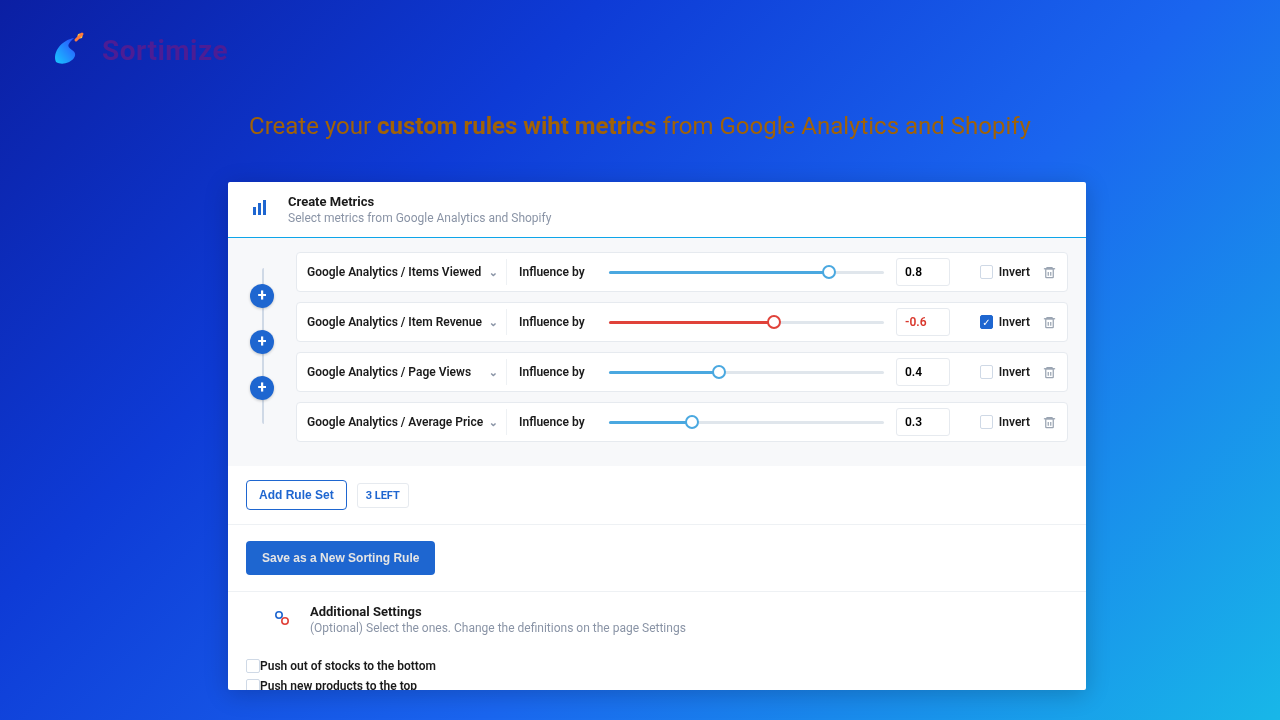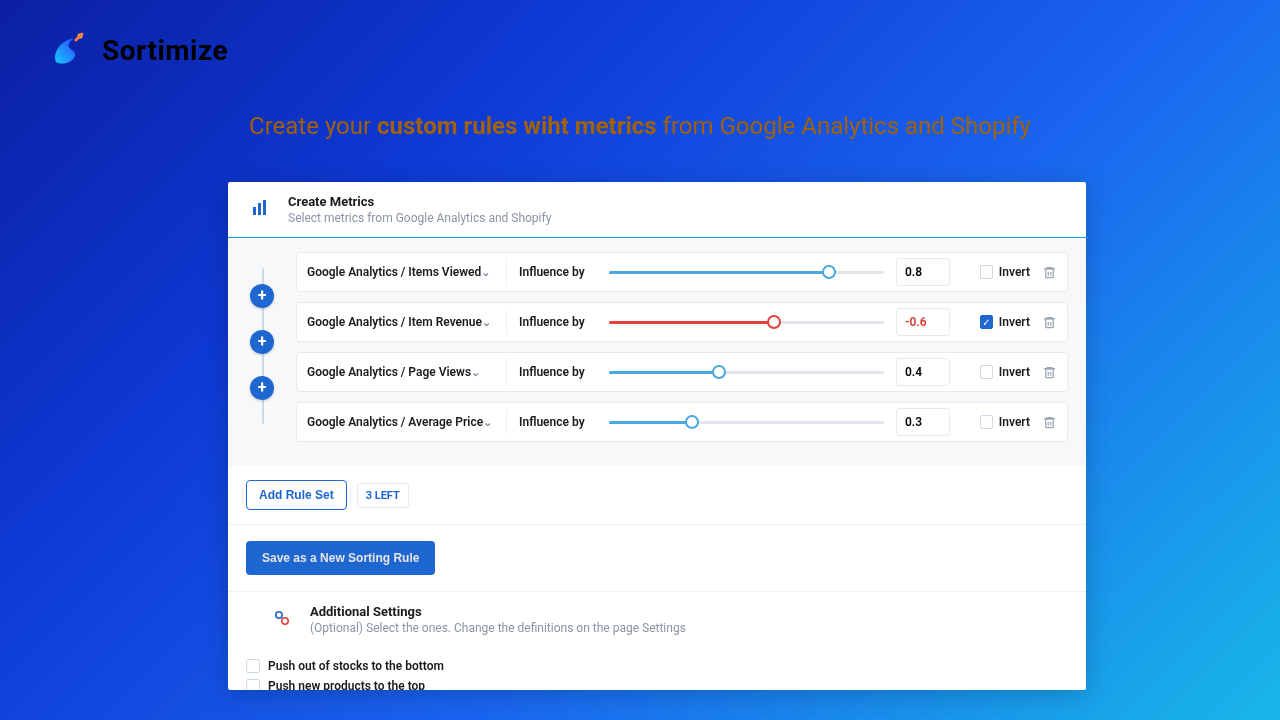--- a/index.html
+++ b/index.html
@@ -8,21 +8,21 @@
     background: linear-gradient(135deg, #0b1fa3 0%, #0e3bd6 30%, #1a65ef 60%, #18b7e8 100%);
     font-family: -apple-system, BlinkMacSystemFont, "Segoe UI", Roboto, sans-serif;
     overflow: hidden;
     position: relative;
   }
   .logo {
     position: absolute; top: 28px; left: 48px;
     display: flex; align-items: center; gap: 10px;
   }
   .logo-mark { width: 44px; height: 44px; position: relative; }
-  .logo-text { color: #000000; font-size: 28px; font-weight: 700; letter-spacing: 0.5px; text-align: right; }
+  .logo-text { color: #4c1d95; font-size: 28px; font-weight: 700; letter-spacing: 0.5px; text-align: right; }
   .headline {
     position: absolute; top: 112px; left: 0; right: 0;
     text-align: center; color: #a16207; font-size: 24px; font-weight: 400;
   }
   .headline b { font-weight: 700; }
   .panel {
     position: absolute; top: 182px; left: 228px; width: 858px; height: 508px;
     background: #fff; border-radius: 2px; overflow: hidden;
     box-shadow: 0 4px 24px rgba(0,0,0,.2);
   }
@@ -43,21 +43,21 @@
   }
   .rule-connector { position:absolute; left:34px; top:30px; width:30px; height:156px; border-left: 2px solid #cfd9e6; border-radius: 2px;}
   .rule-list { margin-left: 54px; }
   .rule-row {
     display:flex; align-items:center; gap:12px;
     background:#fff; border:1px solid #e6eaef; border-radius:4px;
     padding:6px 10px; margin-bottom:10px; height:40px;
   }
   .metric-select {
     width:200px; font-size:12px; color:#1a1a1a; font-weight:600;
-    display:flex; justify-content:flex-start; align-items:center;
+    display:flex; justify-content:space-between; align-items:center;
     border-right: 1px solid #eef1f4; padding-right:8px; height:100%;
   }
   .chev { color:#8a94a6; font-size:11px; }
   .influence-lbl { font-size:12px; font-weight:600; color:#1a1a1a; width:78px; }
   .slider-wrap { flex:1; height:18px; position:relative; display:flex; align-items:center; }
   .slider-track { height:3px; width:100%; background:#e0e6ec; border-radius:2px; position:relative; }
   .slider-fill { position:absolute; height:3px; left:0; border-radius:2px; }
   .slider-fill.blue { background:#4aa8e0; }
   .slider-fill.red { background:#e0423a; }
   .slider-thumb {
@@ -81,21 +81,21 @@
     border:1px solid #1e66d0; color:#1e66d0; background:#fff;
     font-size:12px; font-weight:600; padding:7px 12px; border-radius:4px; cursor:pointer;
   }
   .badge-left { font-size:11px; font-weight:700; color:#1e66d0; border:1px solid #e6eaef; padding:5px 8px; border-radius:3px;text-align:center;}
   .save-row { padding: 16px 18px; border-bottom:1px solid #eef1f4;}
   .btn-solid {
     background:#1e66d0; color:#e5e5e5; border:none; font-size:12px; font-weight:600;
     padding:10px 16px; border-radius:4px; cursor:pointer;
   }
   .addl-checks { padding: 6px 18px 18px; }
-  .addl-checks .row { display:flex; align-items:center; gap:8px; margin:6px 0; }
+  .addl-checks .row { display:flex; align-items:center; margin:6px 0; }
   .addl-checks .lbl { font-size:12px; font-weight:600; color:#1a1a1a; }
 
   svg.trash-svg { width:15px; height:15px; display:block; }
 </style>
 </head>
 <body>
 
 <div class="logo">
   <div class="logo-mark">
     <svg viewBox="0 0 44 44" width="44" height="44">

